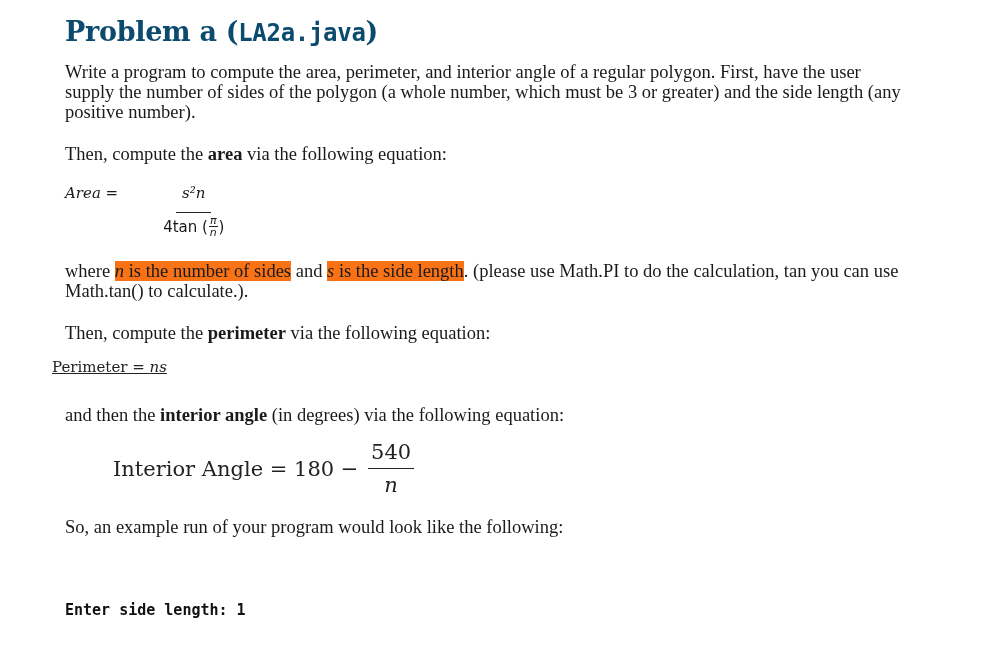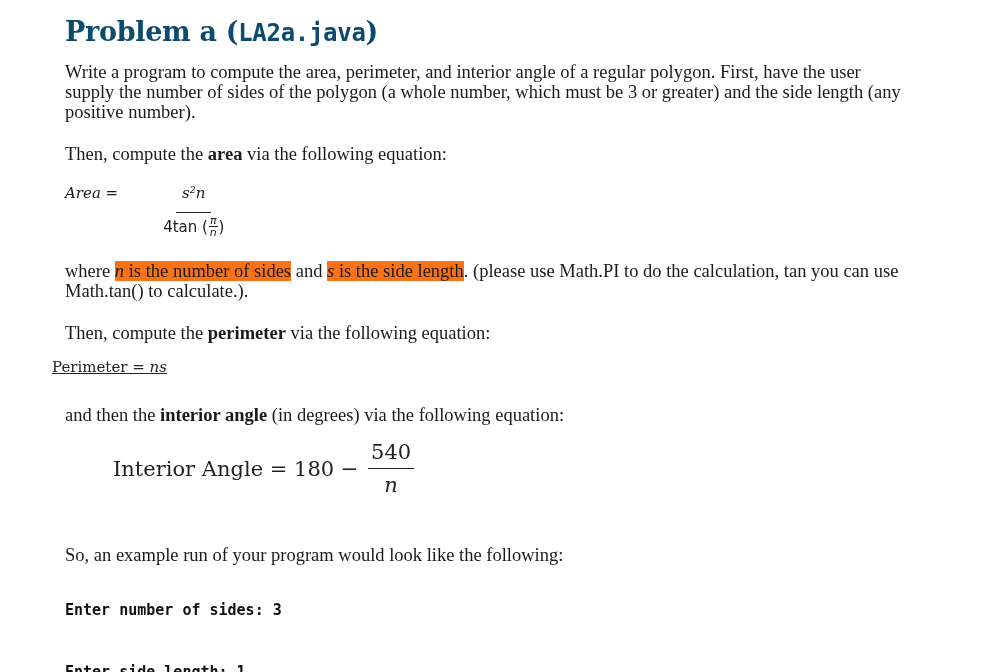--- a/index.html
+++ b/index.html
@@ -84,21 +84,20 @@
 <p class="body" style="top:405px;"><span>and then the </span><b>interior angle</b><span> (in degrees) via the following equation:</span></p>
 
 <div class="eq-angle">
   <span style="white-space:pre;">Interior Angle = 180 − </span>
   <span class="frac">
     <span class="num">540</span>
     <span class="den">n</span>
   </span>
 </div>
 
-<p class="body" style="top:517px;margin-top:28px;">So, an example run of your program would look like the following:</p>
+<p class="body" style="top:517px;">So, an example run of your program would look like the following:</p>
 
 <div class="code-block">
-  <span class="code-line">Enter number of sides: 3</span>
   <span class="code-line">Enter side length: 1</span>
   
   
   
 </div>
 
 </body></html>

